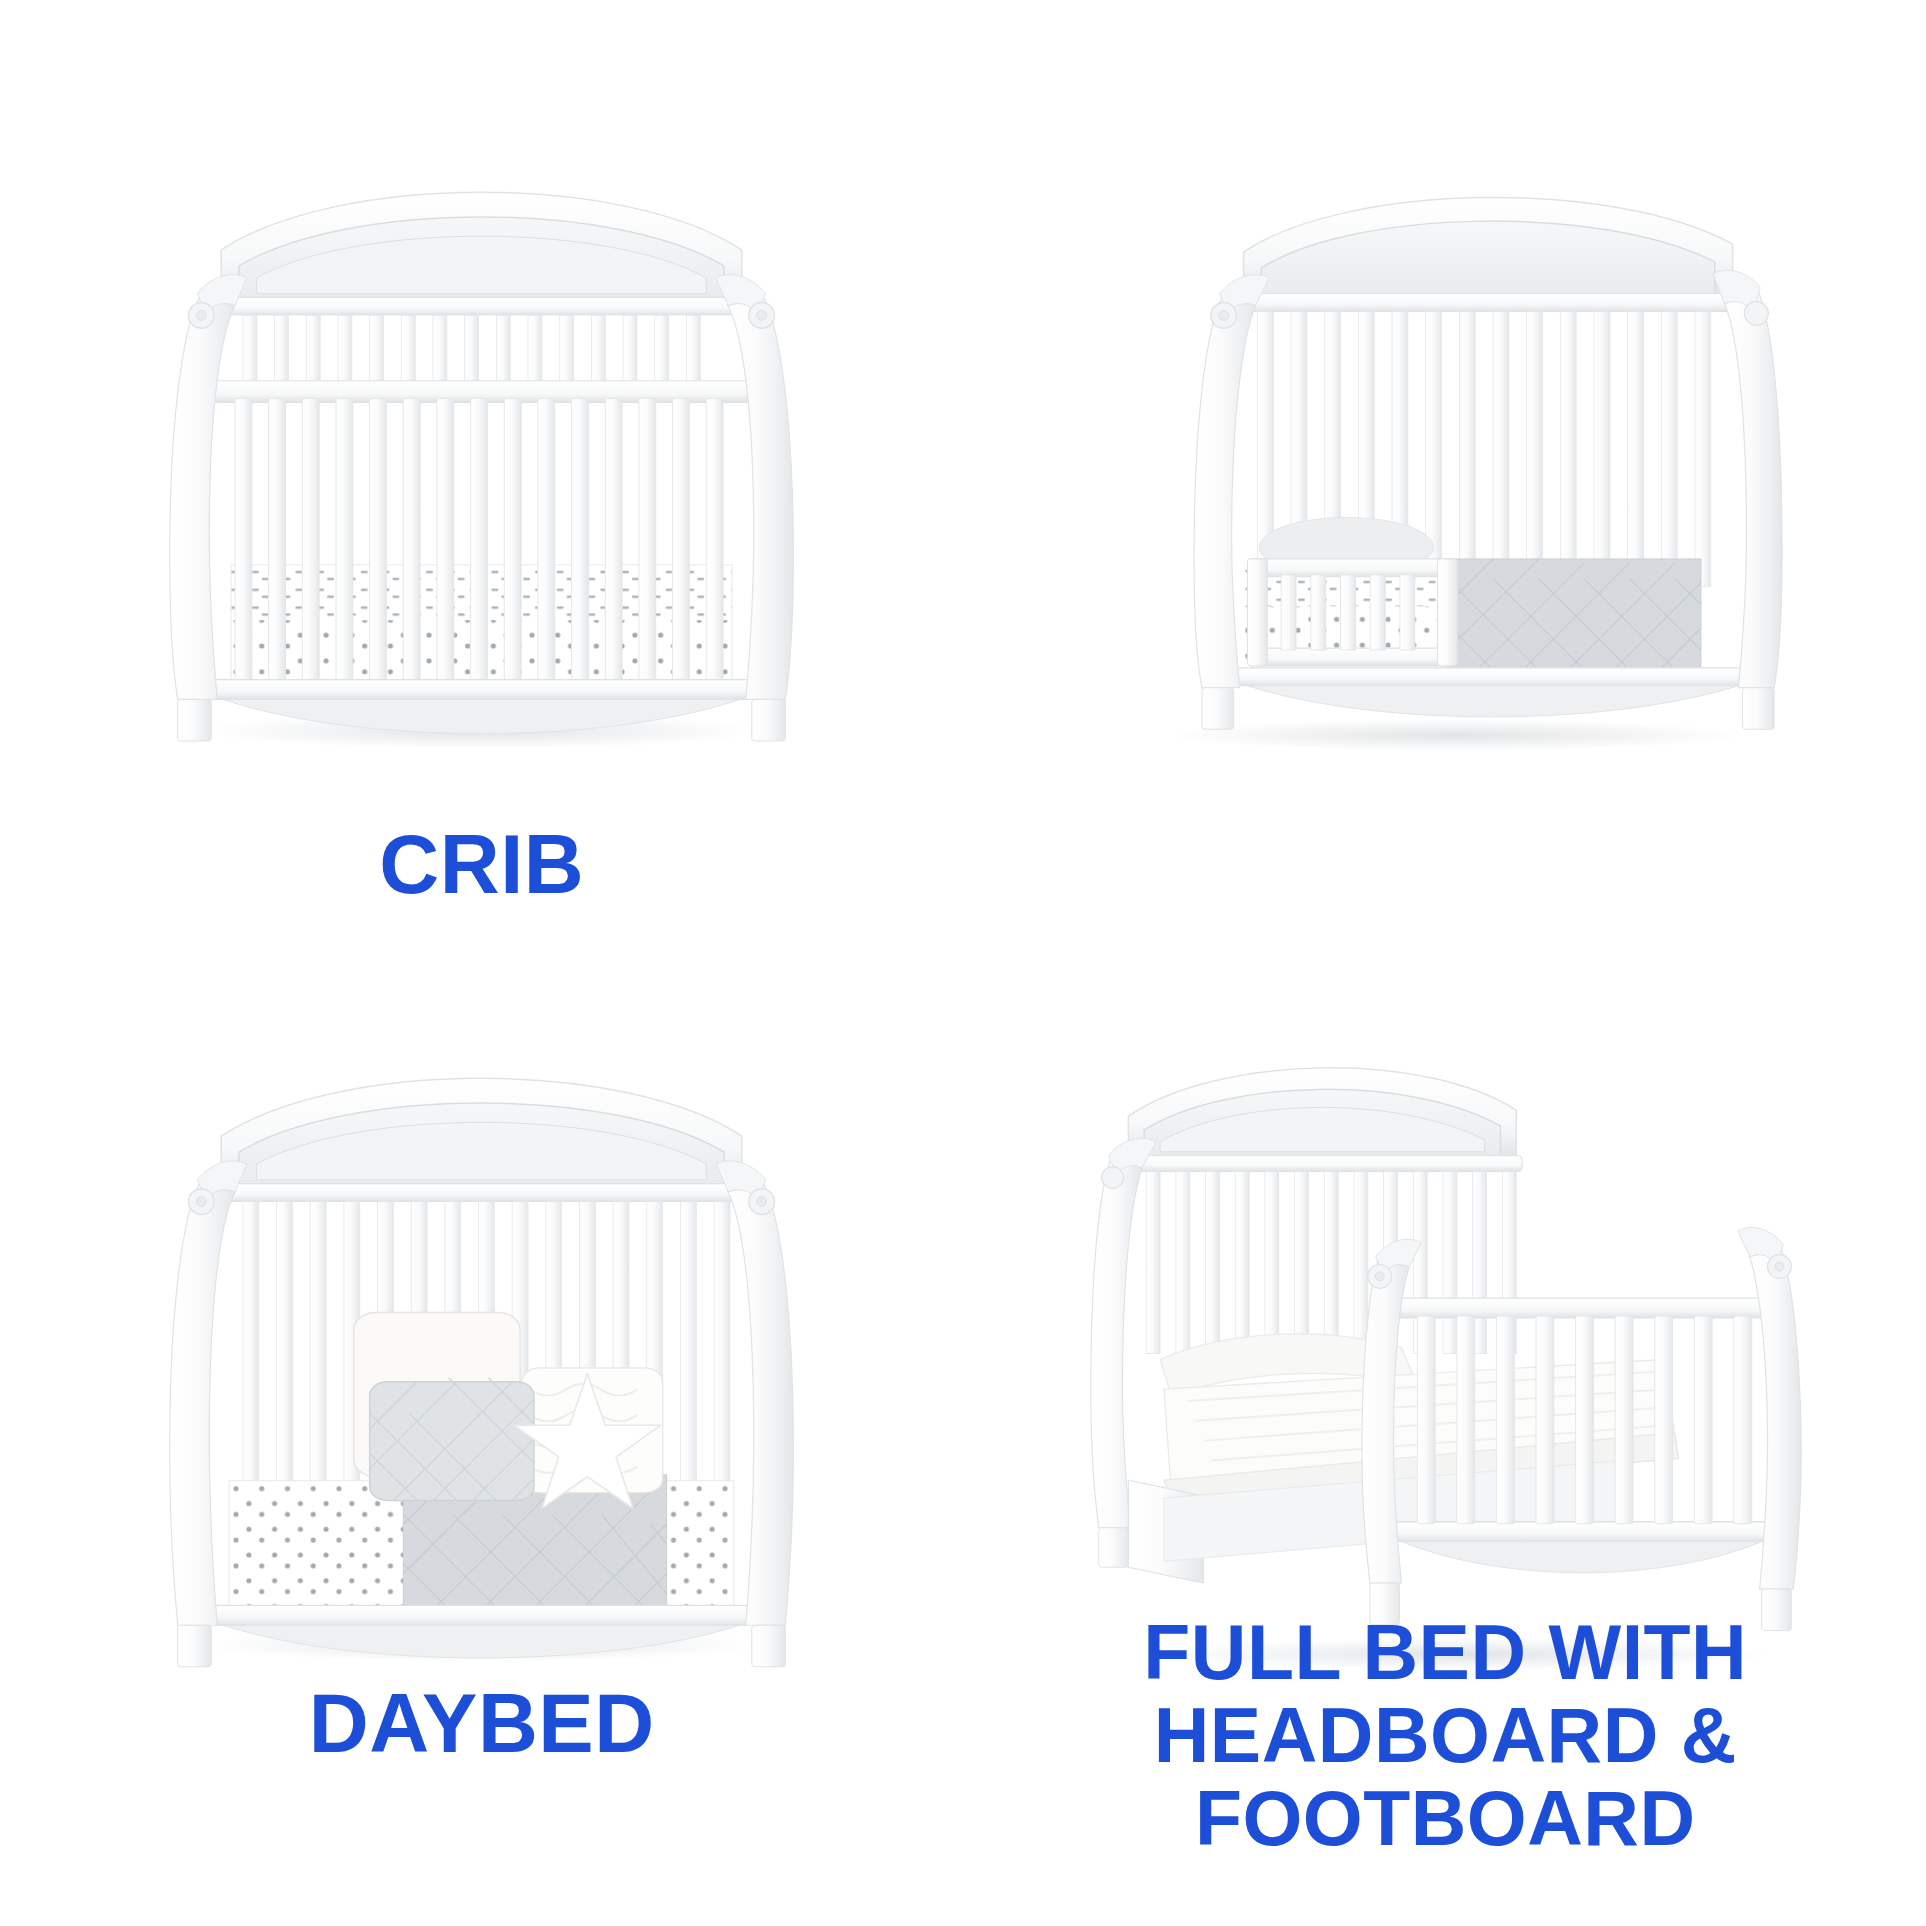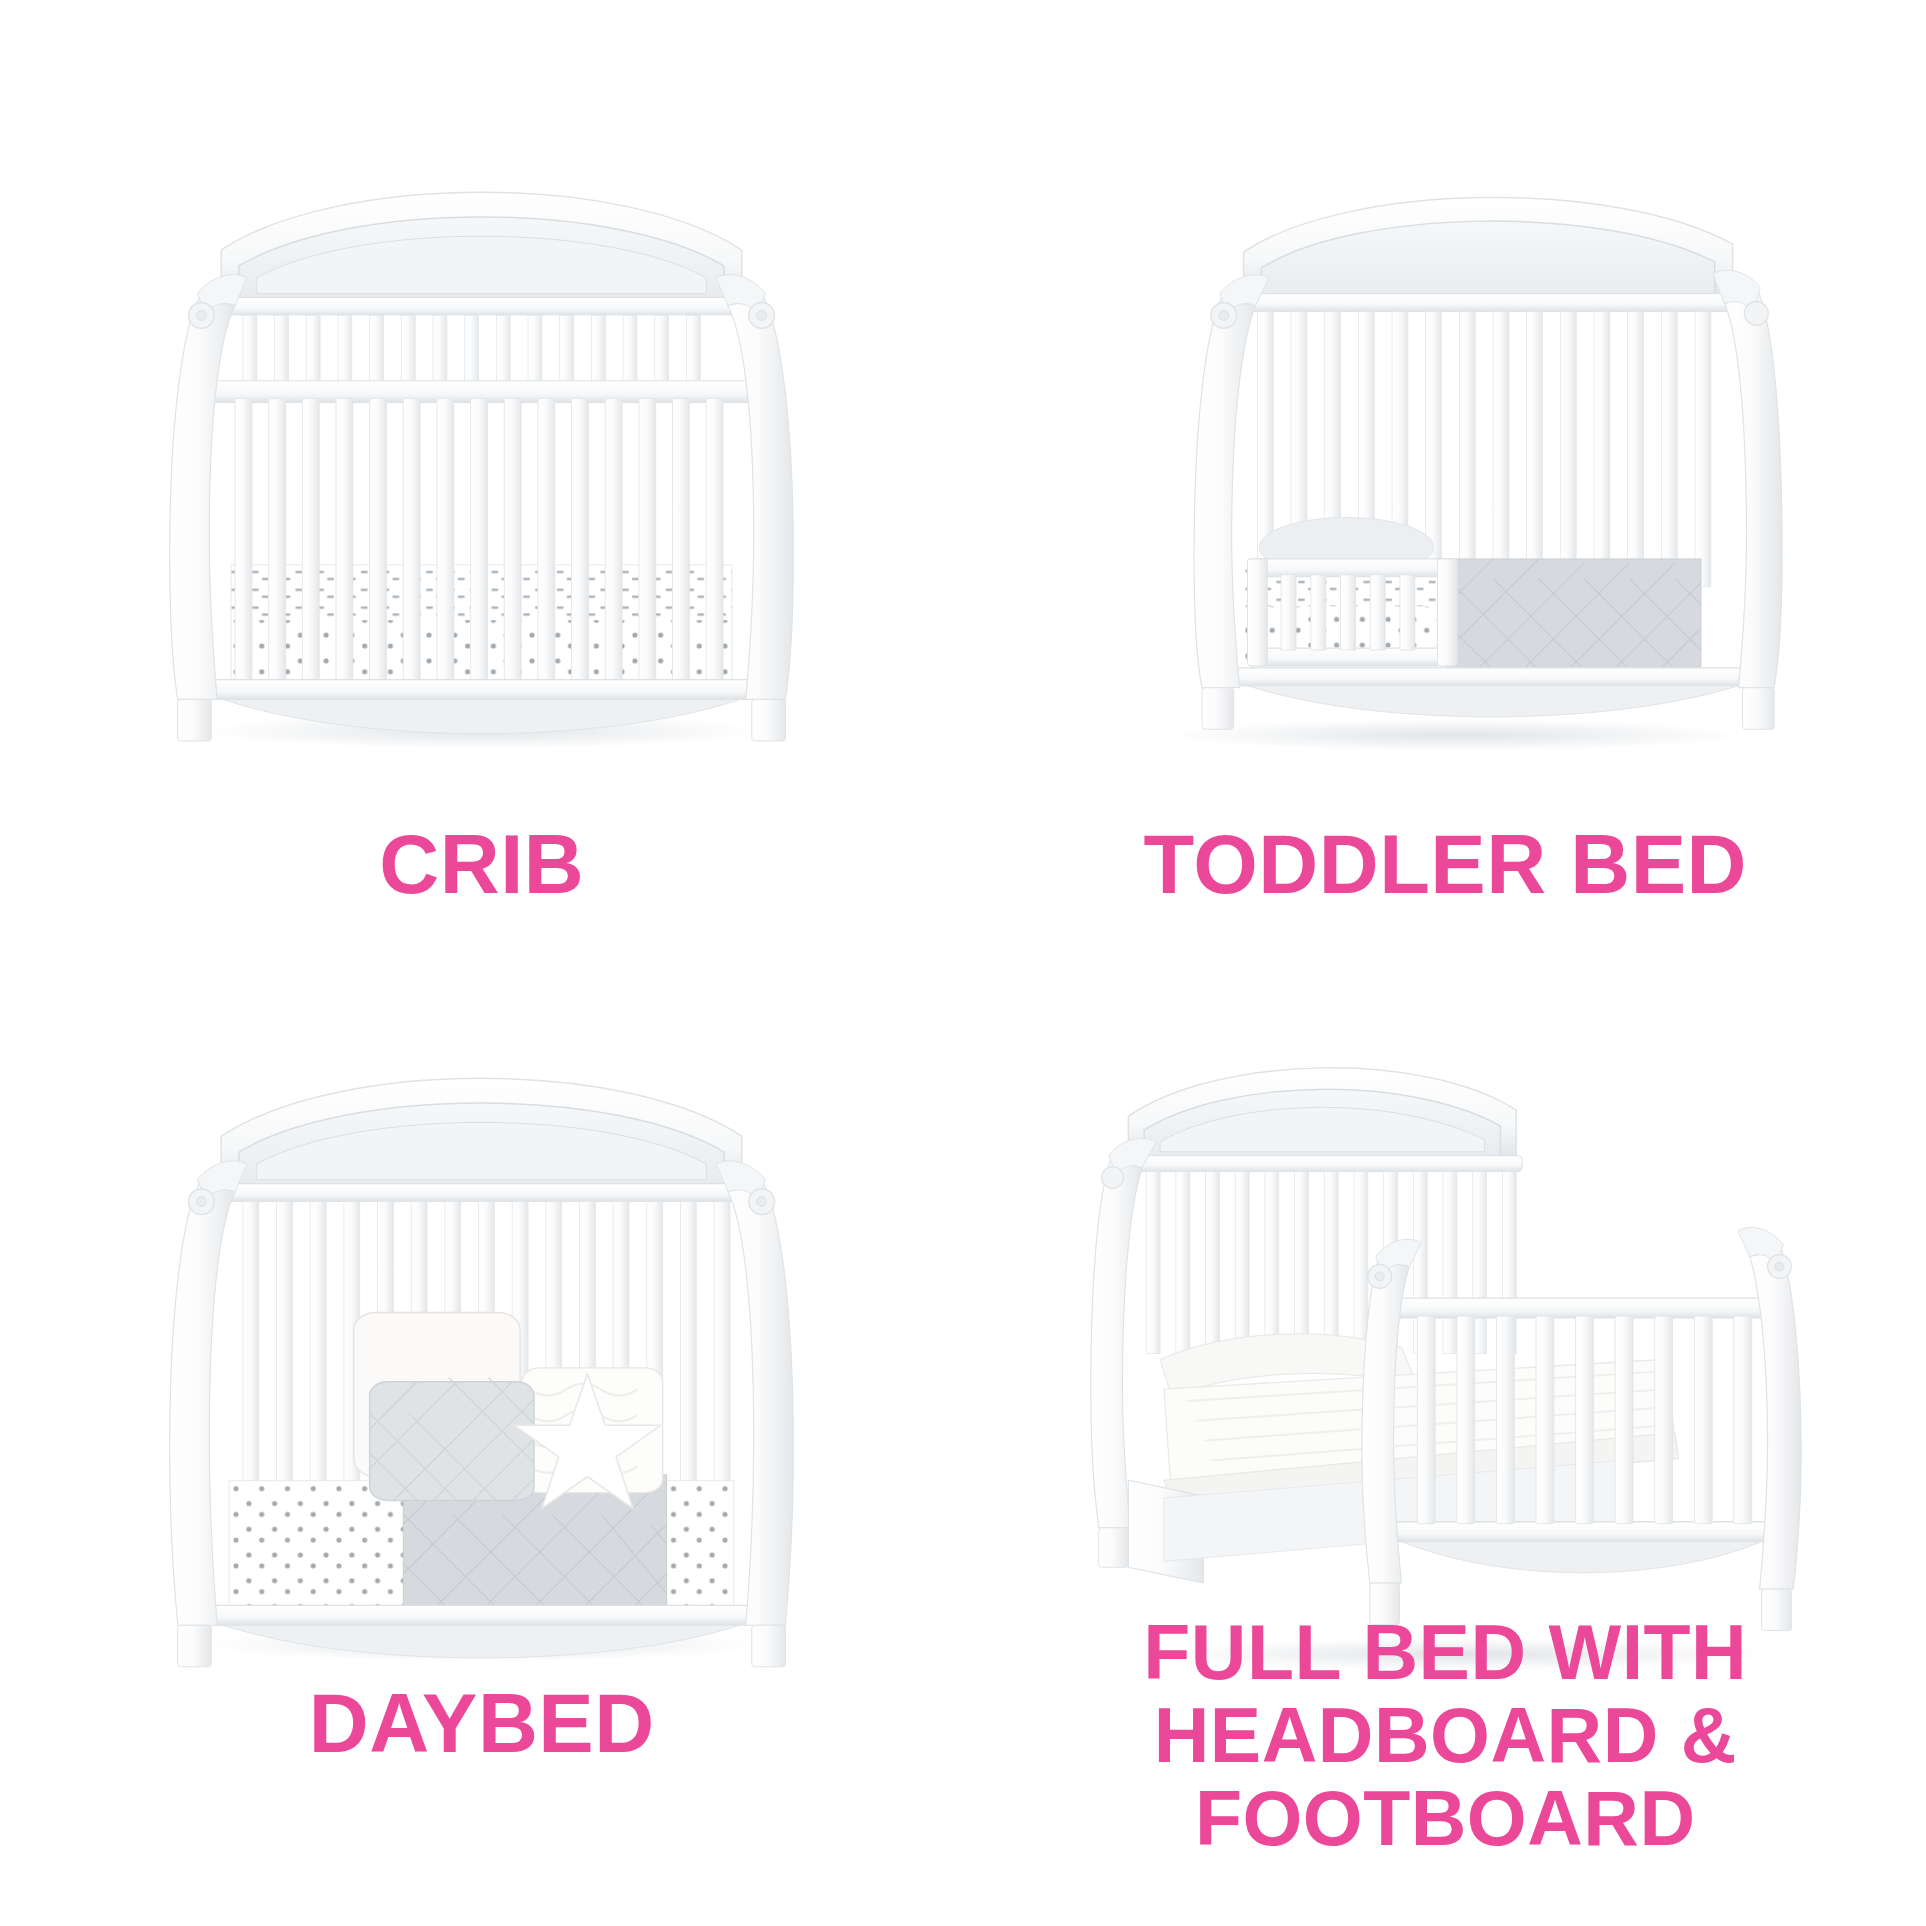--- a/index.html
+++ b/index.html
@@ -19,21 +19,21 @@
   .figure{
     position:absolute;
     left:0;right:0;
     display:flex;align-items:flex-end;justify-content:center;
   }
   .figure svg{display:block;}
   .caption{
     position:absolute;
     left:0;right:0;
     text-align:center;
-    color:#ec4899;
+    color:#1d4ed8;
     font-weight:bold;
     letter-spacing:0.5px;
     line-height:1.08;
     text-transform:uppercase;
     user-select:none;
   }
   
   #cell-crib .figure{top:139px;height:624px;}
   #cell-crib .caption{top:820px;font-size:83px;}
 
@@ -241,21 +241,20 @@
         </g>
 
         <g>
           <path d="M666,144 C680,178 690,270 690,408 C690,480 686,520 682,544 L646,544 C650,500 654,450 654,390 C654,276 646,190 632,156 Z" fill="url(#woodV)" stroke="#dfe3e6" stroke-width="1.2"></path>
           <path d="M668,140 C656,124 636,118 620,126 L632,156 C642,152 652,154 660,164 Z" fill="#f4f6f7" stroke="#e0e4e7" stroke-width="1"></path>
           <circle cx="664" cy="166" r="12" fill="#f2f4f6" stroke="#dfe3e6" stroke-width="1.4"></circle>
           <rect x="650" y="544" width="32" height="42" rx="3" fill="url(#woodV)" stroke="#dfe3e6" stroke-width="1"></rect>
         </g>
       </svg>
     </div>
-    <div class="caption">TODDLER BED</div>
   </div>
 
   <div class="cell" id="cell-daybed">
     <div class="figure">
       <svg width="683" height="644" viewBox="0 0 690 650">
         <ellipse cx="345" cy="618" rx="280" ry="17" fill="url(#shadowG)"></ellipse>
 
         <g>
           <path d="M82,104 C200,26 490,26 608,104 L608,160 L82,160 Z" fill="url(#woodH)" stroke="#dfe3e6" stroke-width="1.5"></path>
           <path d="M100,120 C210,54 480,54 590,120 L590,152 L100,152 Z" fill="url(#panelG)" stroke="#d9dde0" stroke-width="1.5"></path>

